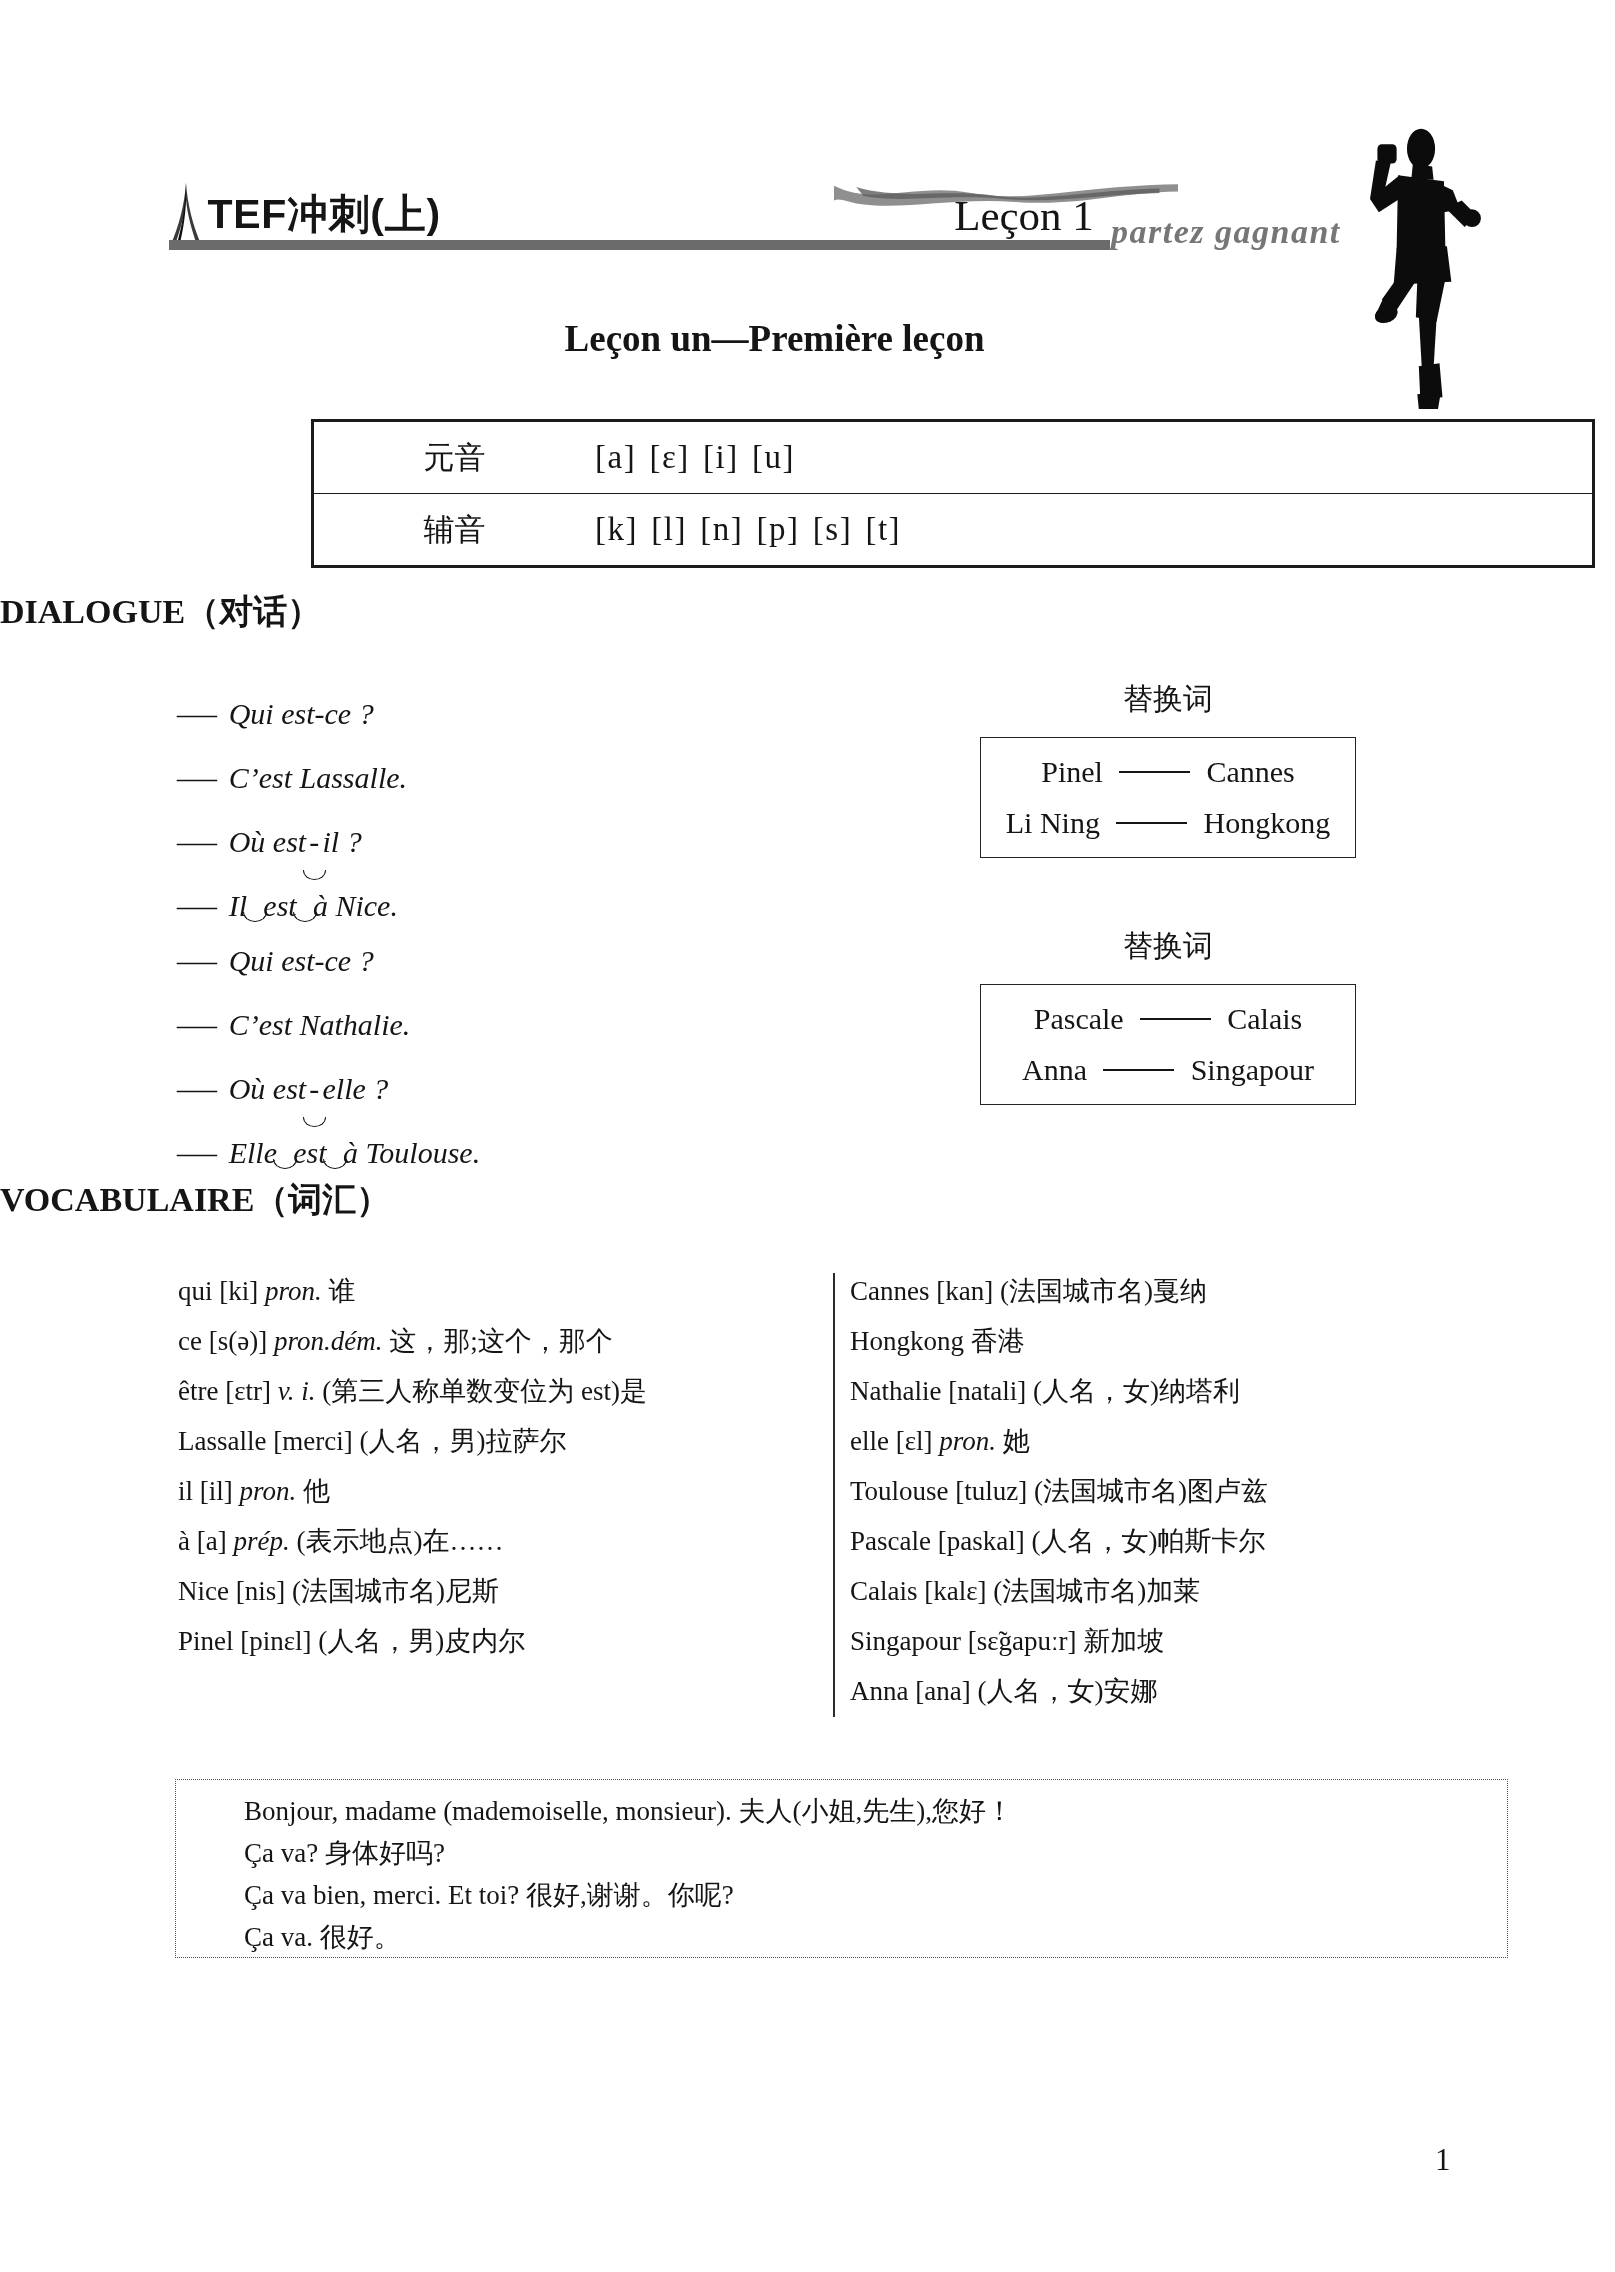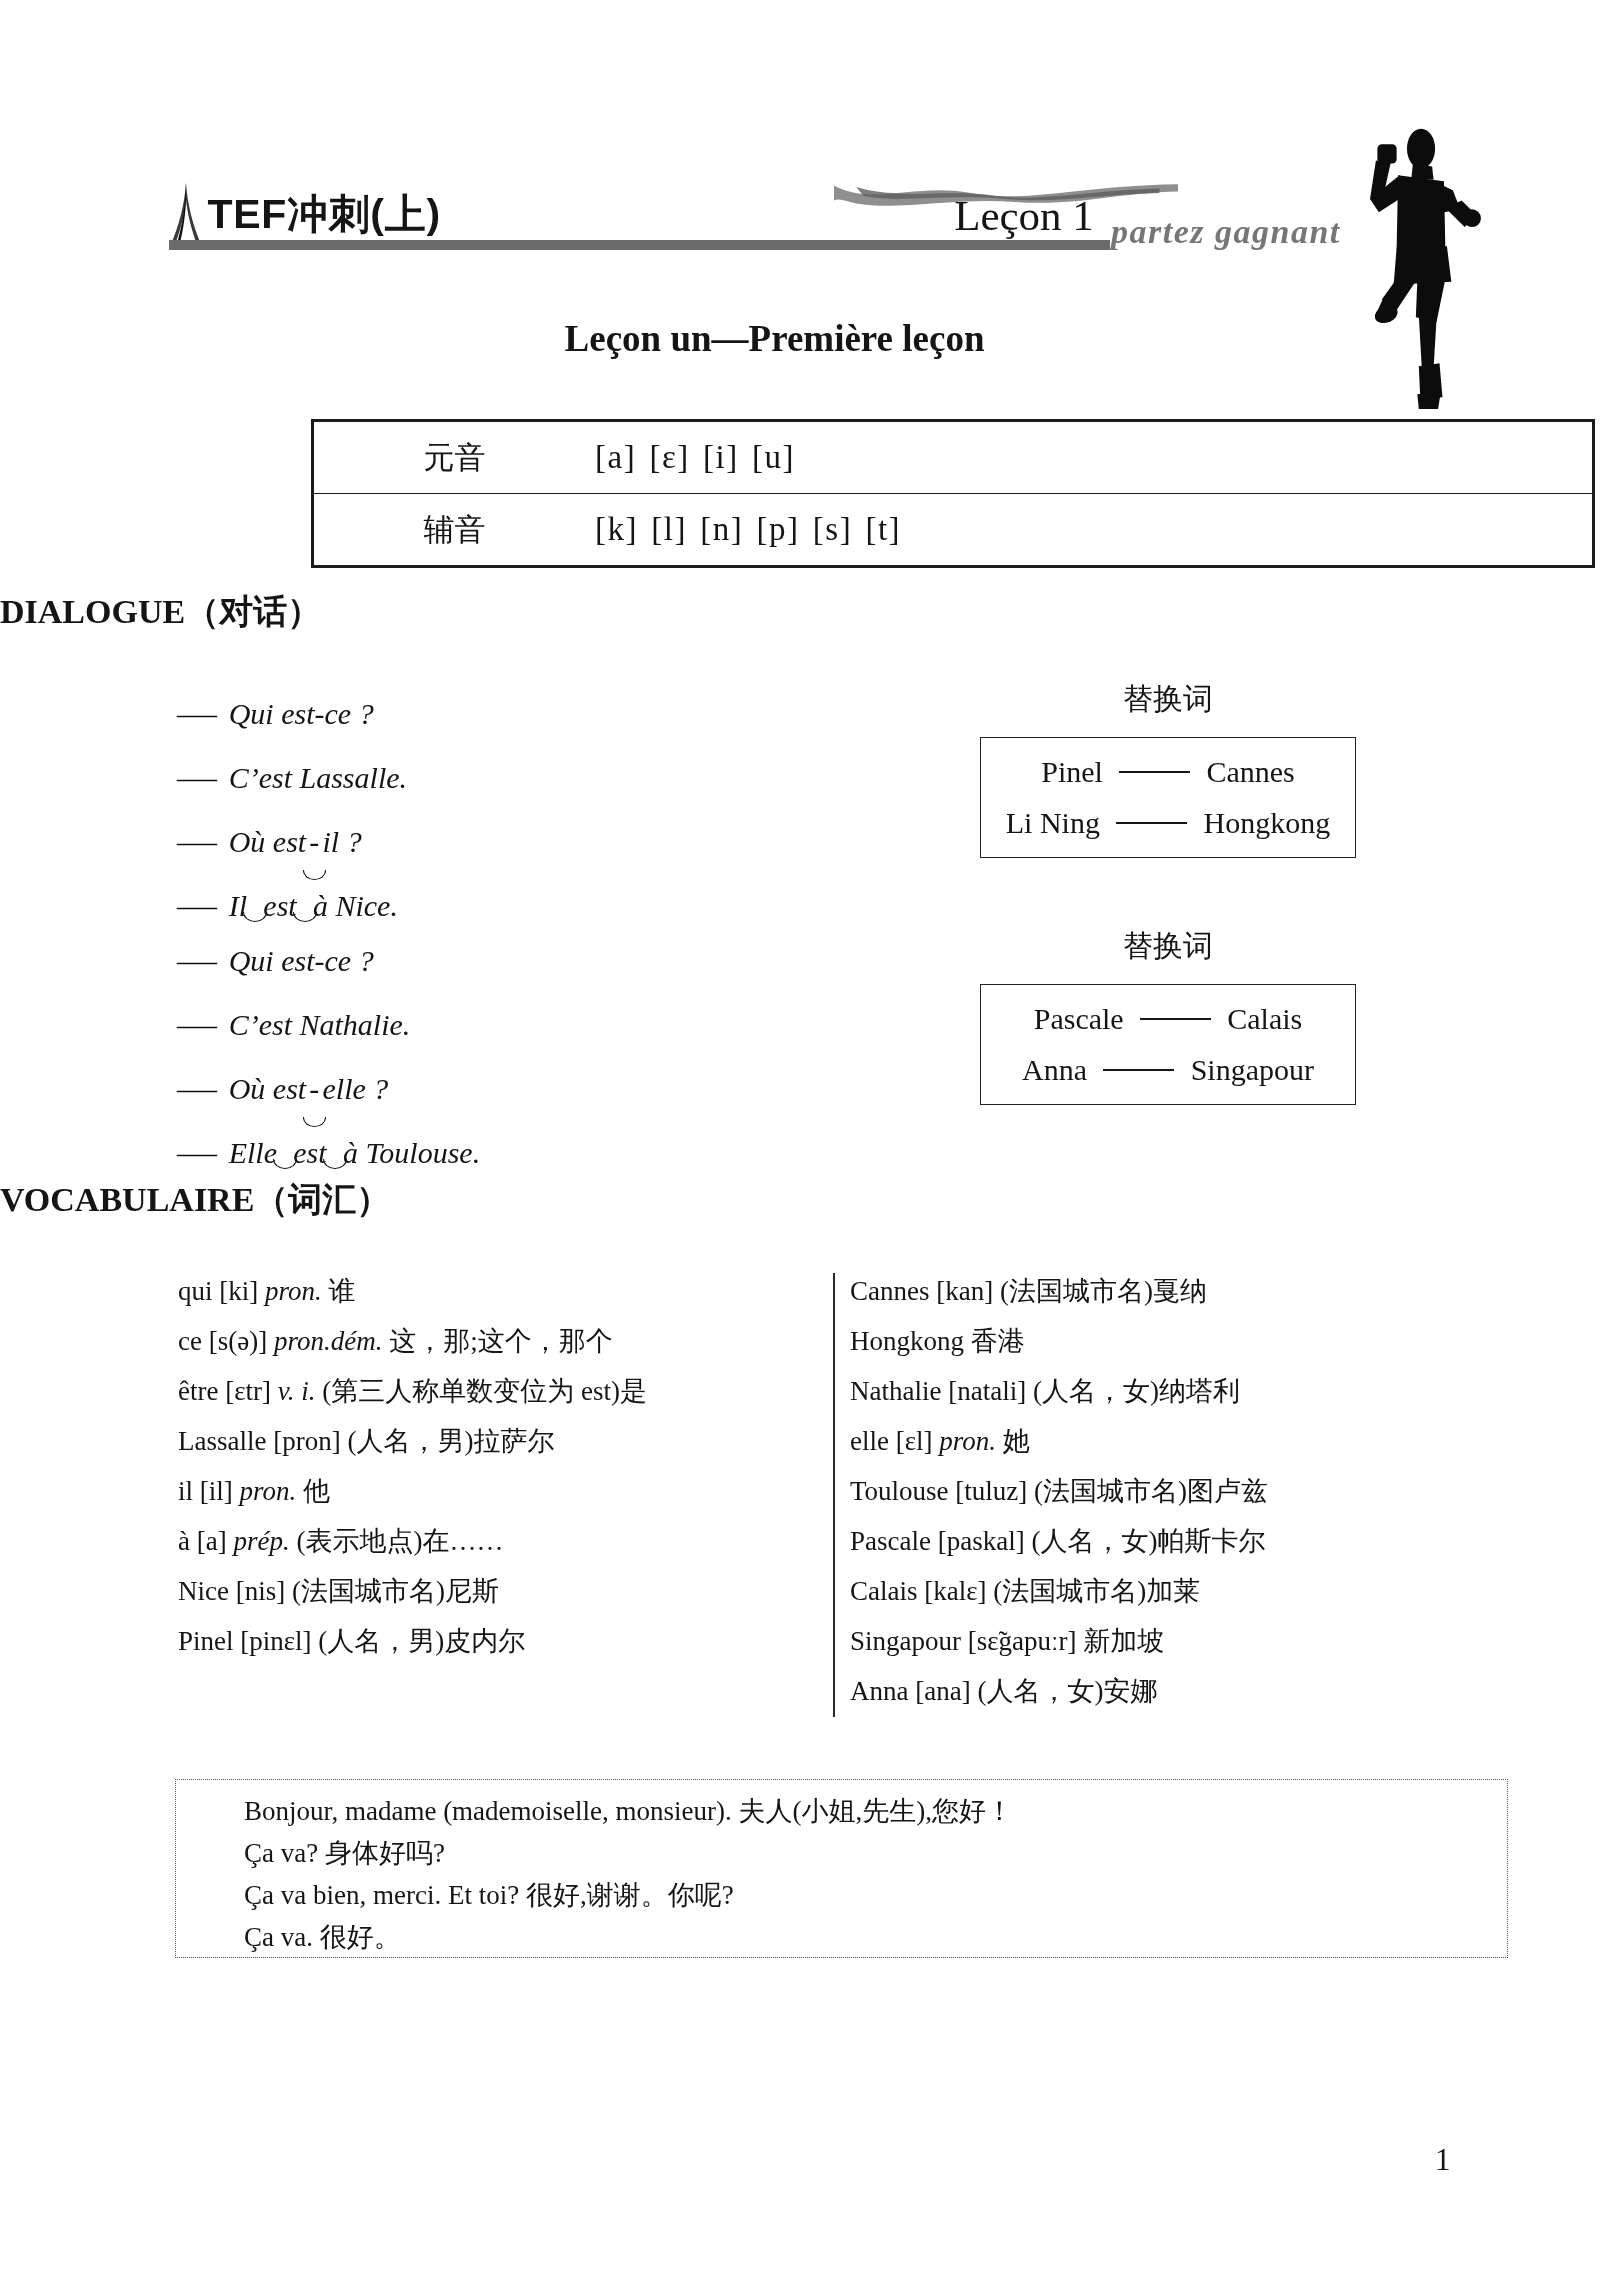--- a/index.html
+++ b/index.html
@@ -180,21 +180,21 @@
           </div>
         </div>
     </div>
   </div>
 
   <div class="sec-head" id="vocab-heading">VOCABULAIRE（词汇）</div>
   <div class="vocab-col" id="vocab-left">
       <div class="voc-line"><span class="v-word">qui</span> <span class="v-phon">[ki]</span> <span class="v-pos">pron.</span> <span class="v-gloss">谁</span></div>
       <div class="voc-line"><span class="v-word">ce</span> <span class="v-phon">[s(ə)]</span> <span class="v-pos">pron.dém.</span> <span class="v-gloss">这，那;这个，那个</span></div>
       <div class="voc-line"><span class="v-word">être</span> <span class="v-phon">[ɛtr]</span> <span class="v-pos">v. i.</span> <span class="v-gloss">(第三人称单数变位为 est)是</span></div>
-      <div class="voc-line"><span class="v-word">Lassalle</span> <span class="v-phon">[pron]</span> <span class="v-gloss">(人名，男)拉萨尔</span></div>
+      <div class="voc-line"><span class="v-word">Lassalle</span> <span class="v-phon">[merci]</span> <span class="v-gloss">(人名，男)拉萨尔</span></div>
       <div class="voc-line"><span class="v-word">il</span> <span class="v-phon">[il]</span> <span class="v-pos">pron.</span> <span class="v-gloss">他</span></div>
       <div class="voc-line"><span class="v-word">à</span> <span class="v-phon">[a]</span> <span class="v-pos">prép.</span> <span class="v-gloss">(表示地点)在……</span></div>
       <div class="voc-line"><span class="v-word">Nice</span> <span class="v-phon">[nis]</span> <span class="v-gloss">(法国城市名)尼斯</span></div>
       <div class="voc-line"><span class="v-word">Pinel</span> <span class="v-phon">[pinɛl]</span> <span class="v-gloss">(人名，男)皮内尔</span></div>
     </div>
   <div class="vocab-divider"></div>
   <div class="vocab-col" id="vocab-right">
       <div class="voc-line"><span class="v-word">Cannes</span> <span class="v-phon">[kan]</span> <span class="v-gloss">(法国城市名)戛纳</span></div>
       <div class="voc-line"><span class="v-word">Hongkong</span> <span class="v-gloss">香港</span></div>
       <div class="voc-line"><span class="v-word">Nathalie</span> <span class="v-phon">[natali]</span> <span class="v-gloss">(人名，女)纳塔利</span></div>

